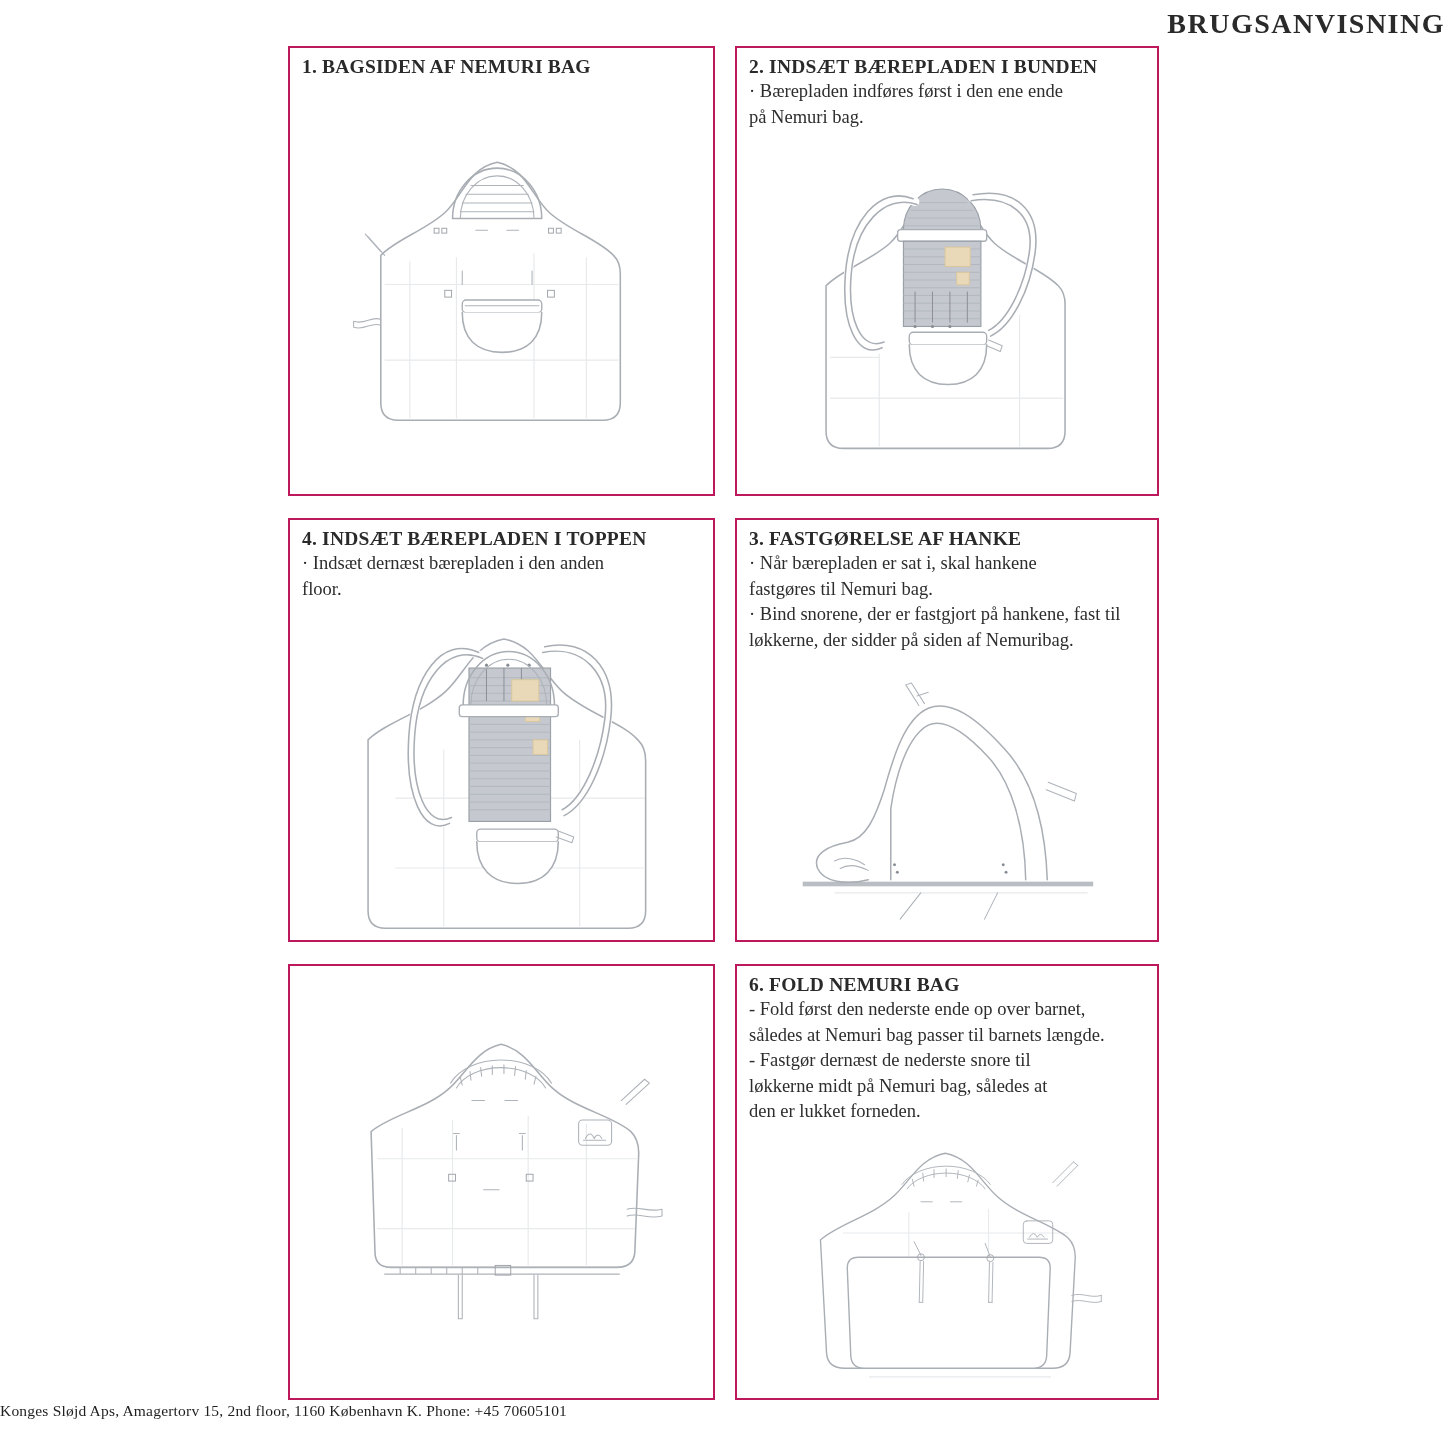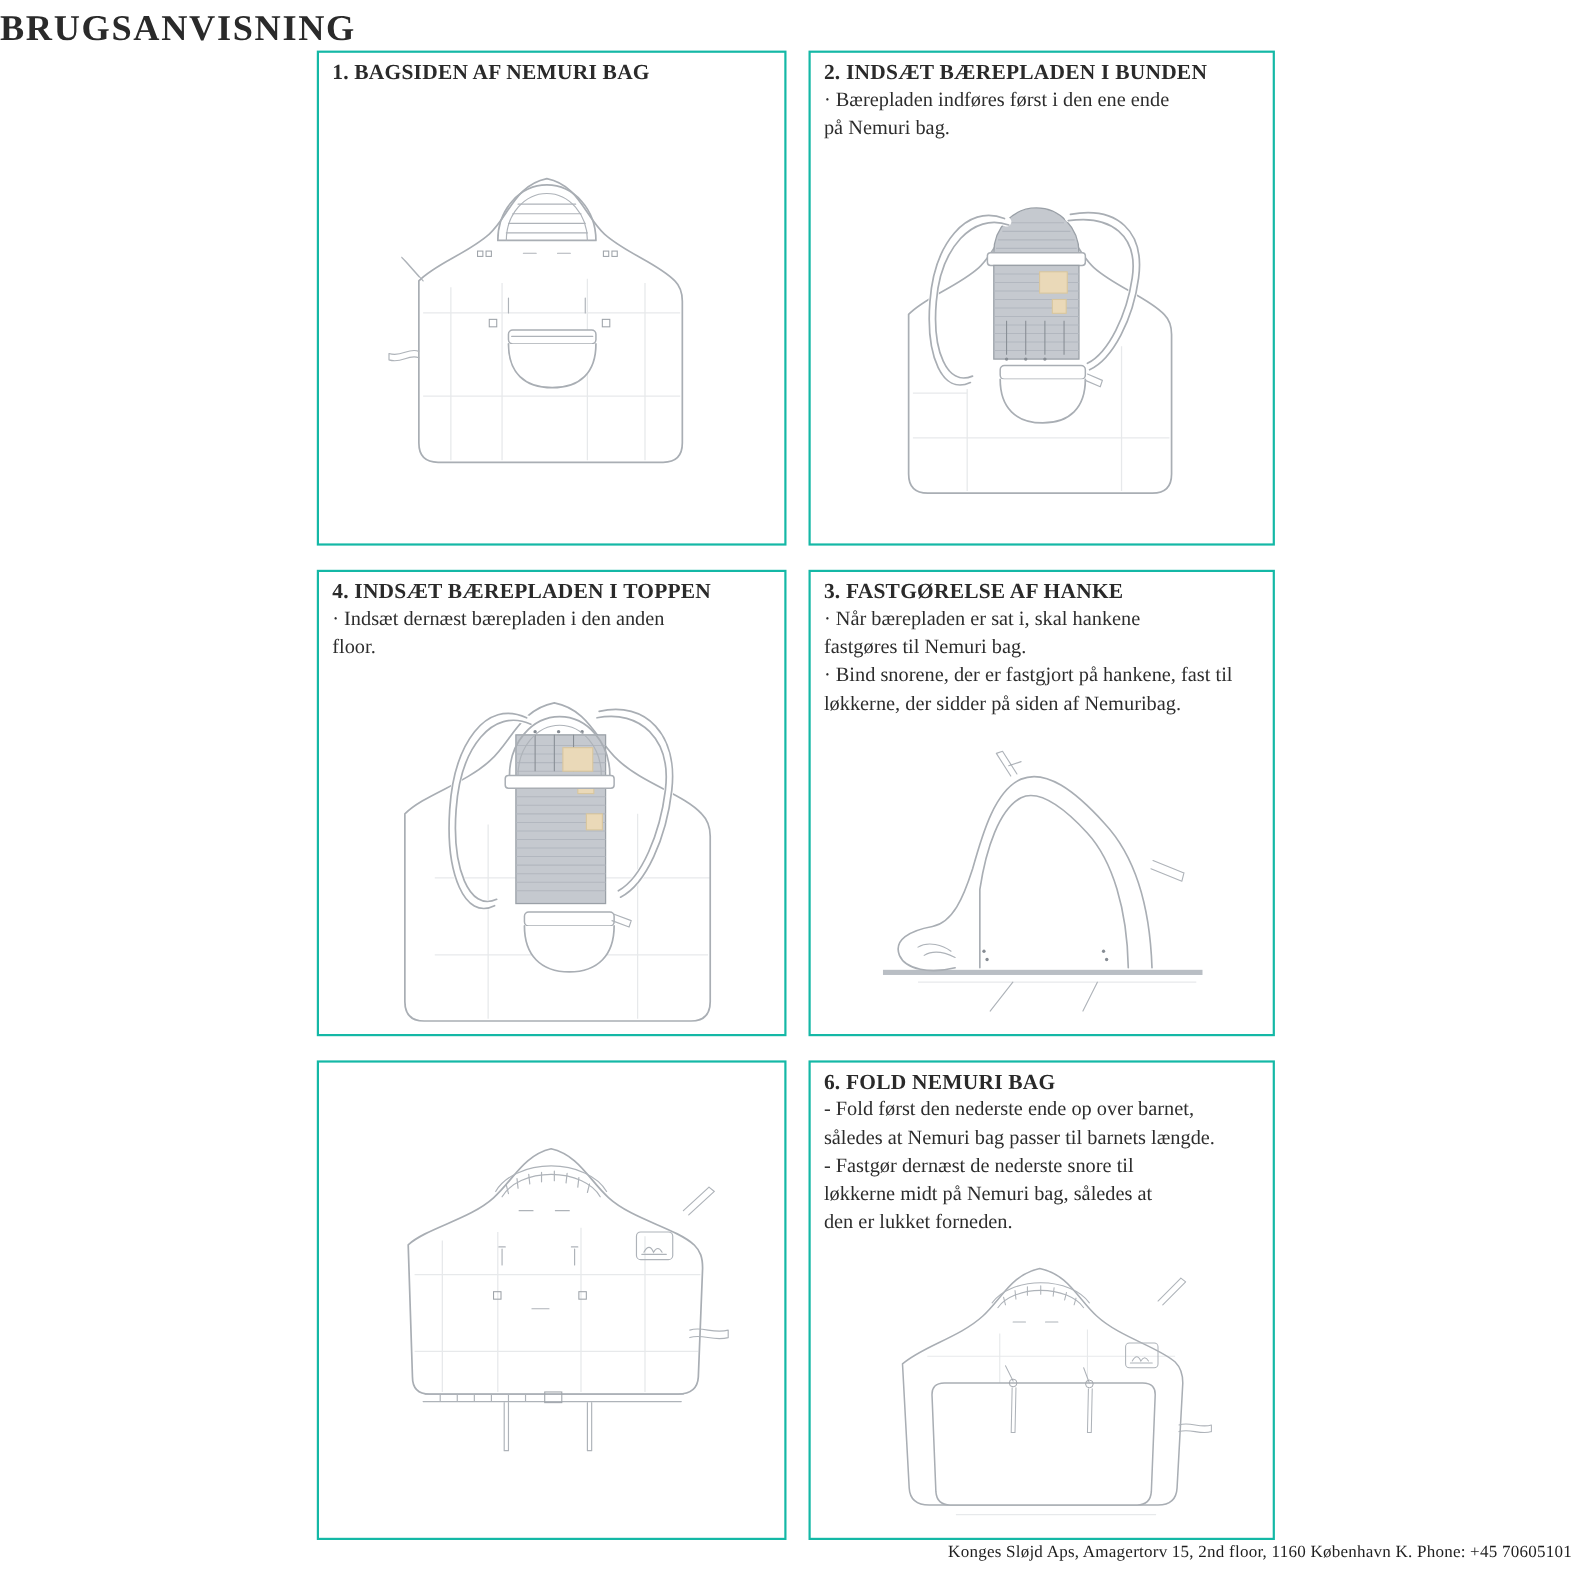--- a/index.html
+++ b/index.html
@@ -2,32 +2,32 @@
 <html><head>
 <meta charset="utf-8">
 <style>
   html,body { margin:0; padding:0; background:#ffffff; }
   .page {
     position:relative; width:1445px; height:1445px; background:#ffffff;
     font-family:"Liberation Serif","DejaVu Serif",serif; color:#2e2e2e;
     overflow:hidden;
   }
   .page-title {
-    position:absolute; top:8px; left:0; right:0; text-align:left;
-    font-size:33px; font-weight:700; letter-spacing:1.5px; color:#2a2a2a;
+    position:absolute; top:8px; left:0; right:0; text-align:right;
+    font-size:28px; font-weight:700; letter-spacing:1.5px; color:#2a2a2a;
   }
   .panel-grid {
     position:absolute; left:288px; top:46px;
     display:grid;
     grid-template-columns:427px 424px;
     grid-template-rows:450px 424px 436px;
     column-gap:20px; row-gap:22px;
   }
   .panel {
-    border:2px solid #14b8a6; box-sizing:border-box;
+    border:2px solid #be185d; box-sizing:border-box;
     padding:6px 12px 4px 12px;
     display:flex; flex-direction:column; overflow:hidden; background:#fff;
   }
   .panel-heading {
     font-size:19.5px; font-weight:700; color:#2a2a2a;
     margin:2px 0 1px 0; letter-spacing:0.2px;
   }
   .panel-body {
     font-size:18.5px; line-height:1.38; color:#2d2d2d;
     white-space:pre-line;
@@ -40,21 +40,21 @@
   .board { fill:#c5c9cf; stroke:#9aa0a7; stroke-width:1.2; }
   .bstripe { fill:none; stroke:#b2b7bf; stroke-width:1; }
   .band { fill:#ffffff; stroke:#a9aeb4; stroke-width:1.4; }
   .label { fill:#ead9b8; stroke:#d9c69c; stroke-width:1; }
   .sq { fill:none; stroke:#9fa4aa; stroke-width:1; }
   .dot { fill:#868c93; }
   .fw { fill:#ffffff; }
   .strapbg { fill:none; stroke:#ffffff; stroke-width:9; stroke-linecap:round; }
   .basebar { fill:#b9bec4; }
   .footer {
-    position:absolute; left:0; right:16px; top:1402px; text-align:right;
+    position:absolute; left:0; right:16px; top:1402px; text-align:left;
     font-size:15.5px; color:#1f1f1f; letter-spacing:0.2px;font-family:Liberation Serif, serif;
   }
 </style>
 </head>
 <body>
 
 <div class="page">
 
   <div class="page-title">BRUGSANVISNING</div>
 

